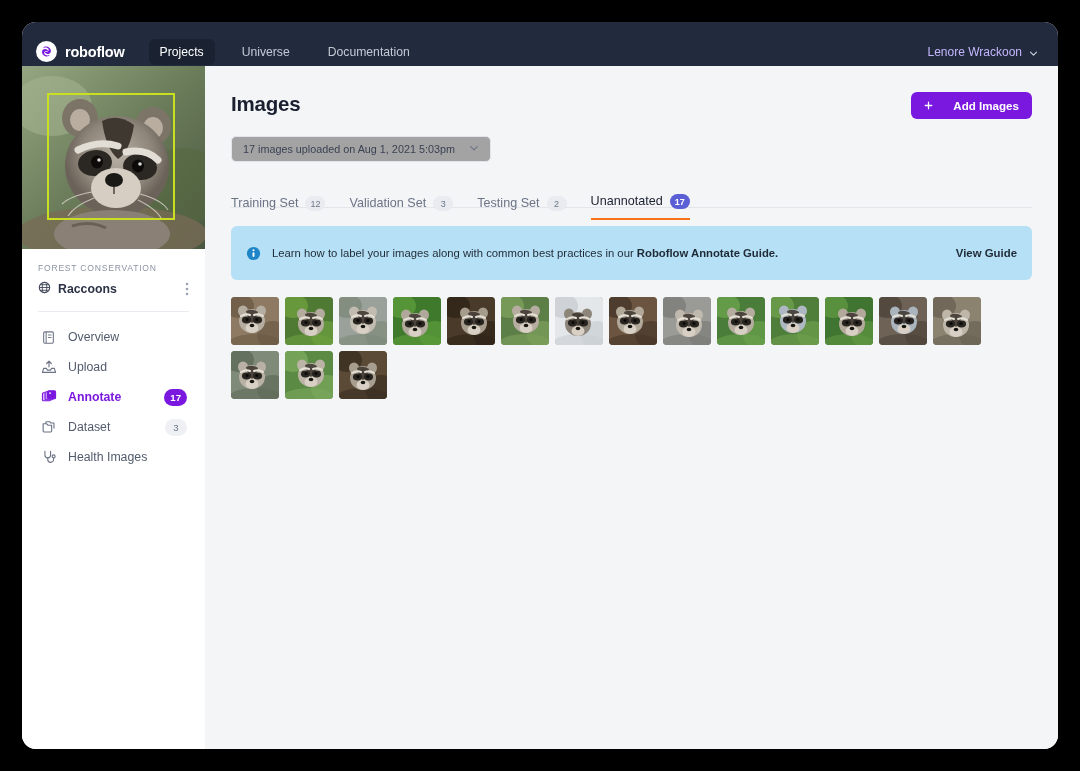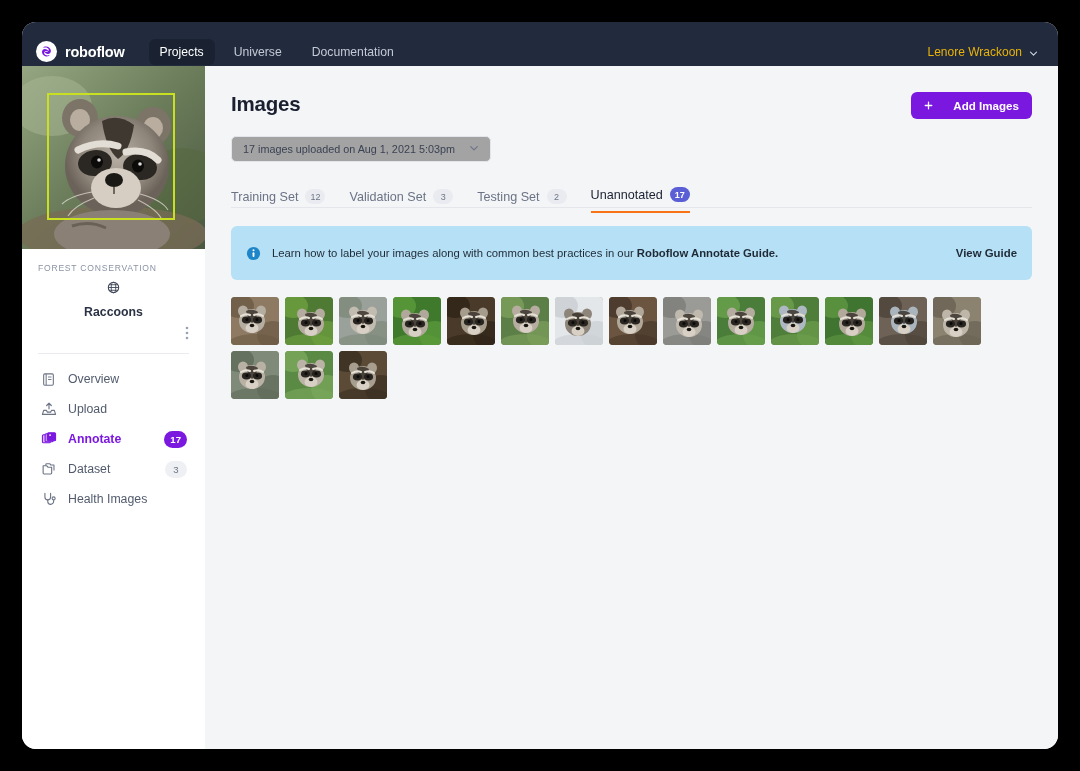--- a/index.html
+++ b/index.html
@@ -40,34 +40,34 @@
     background: #ffffff;
     display: flex; align-items: center; justify-content: center;
   }
   .brand-mark svg { display: block; }
   .brand-name {
     color: #ffffff;
     font-size: 14.5px;
     font-weight: bold;
     letter-spacing: -0.2px;
   }
-  .nav-links { display: flex; align-items: center; gap: 8px; margin-left: 24px; }
+  .nav-links { display: flex; align-items: center; gap: 16px; margin-left: 24px; }
   .nav-link {
     color: #c3cad6;
     font-size: 12.2px;
     padding: 6px 11px;
     border-radius: 6px;
     text-decoration: none;
     white-space: nowrap;
   }
   .nav-link.active { background: #1a2232; color: #ffffff; }
   .user-menu {
     margin-left: auto;
     display: flex; align-items: center; gap: 7px;
-    color: #eab308; font-size: 12px;
+    color: #c4b5fd; font-size: 12px;
   }
   .caret { width: 9px; height: 9px; }
 
   
   .body-split { display: flex; height: 683px; }
 
   
   .sidebar {
     width: 183px;
     flex: 0 0 183px;
@@ -90,21 +90,21 @@
   }
 
   .proj-block { padding: 14px 16px 0 16px; }
   .proj-cat {
     font-size: 8.6px;
     letter-spacing: 0.75px;
     color: #8a93a3;
     text-transform: uppercase;
     margin-bottom: 7px;
   }
-  .proj-row { display: flex; align-items: center; gap: 7px; flex-direction: column; }
+  .proj-row { display: flex; align-items: center; gap: 7px; }
   .proj-name { font-size: 12.3px; font-weight: bold; color: #2b3245; }
   .proj-dots { margin-left: auto; color: #9aa2b1; font-size: 13px; letter-spacing: 0; line-height: 6px; }
   .divider { height: 1px; background: #e9ebf0; margin: 13px 16px 0 16px; }
 
   .nav-list { padding: 10px 10px 0 10px; }
   .nav-item {
     display: flex; align-items: center; gap: 11px;
     height: 30px;
     padding: 0 8px;
     border-radius: 6px;
@@ -168,27 +168,27 @@
   }
 
   .tabs {
     margin-top: 19px;
     display: flex;
     align-items: flex-end;
     gap: 24px;
     border-bottom: 1px solid #e4e6eb;
   }
   .tab {
-    display: flex; align-items: center; gap: 7px;
+    display: flex; align-items: flex-start; gap: 7px;
     padding-bottom: 9px;
     font-size: 12.6px;
     color: #6b7385;
     cursor: pointer;
     position: relative;
-    top: 6px;
+    top: 13px;
   }
   .tab.active { color: #1b2030; border-bottom: 2px solid #f97316; }
   .tab-count {
     min-width: 20px; height: 15px;
     border-radius: 8px;
     background: #e9ebf0;
     color: #6d7687;
     font-size: 9px;
     display:flex; align-items:center; justify-content:center;
     padding: 0 5px;

